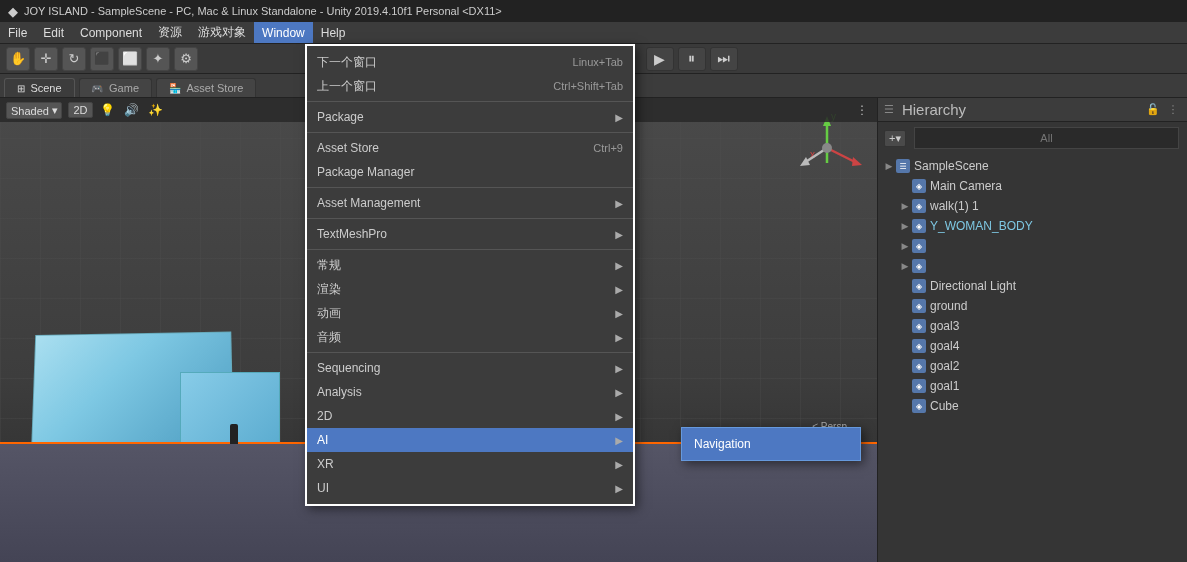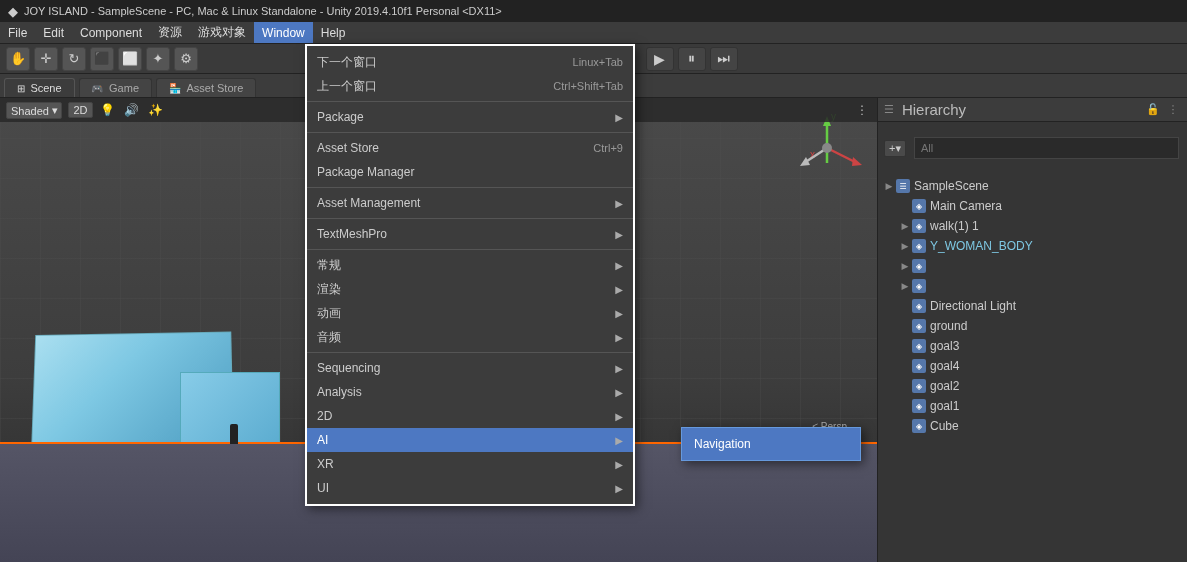--- a/index.html
+++ b/index.html
@@ -249,24 +249,25 @@
       cursor: pointer;
       font-size: 11px;
     }
     .hierarchy-search {
       height: 22px;
       background: #2a2a2a;
       border: 1px solid #444;
       padding: 0 6px;
       color: #ccc;
       font-size: 11px;
-      margin: 13px 4px;
+      margin: 3px 4px;
       border-radius: 0;
       outline: none;
       width: calc(100% - 8px);
+      text-align: center;
     }
     .hierarchy-add {
       background: #4a4a4a;
       border: 1px solid #333;
       border-radius: 2px;
       color: #ccc;
       font-size: 11px;
       cursor: pointer;
       display: flex;
       align-items: center;

